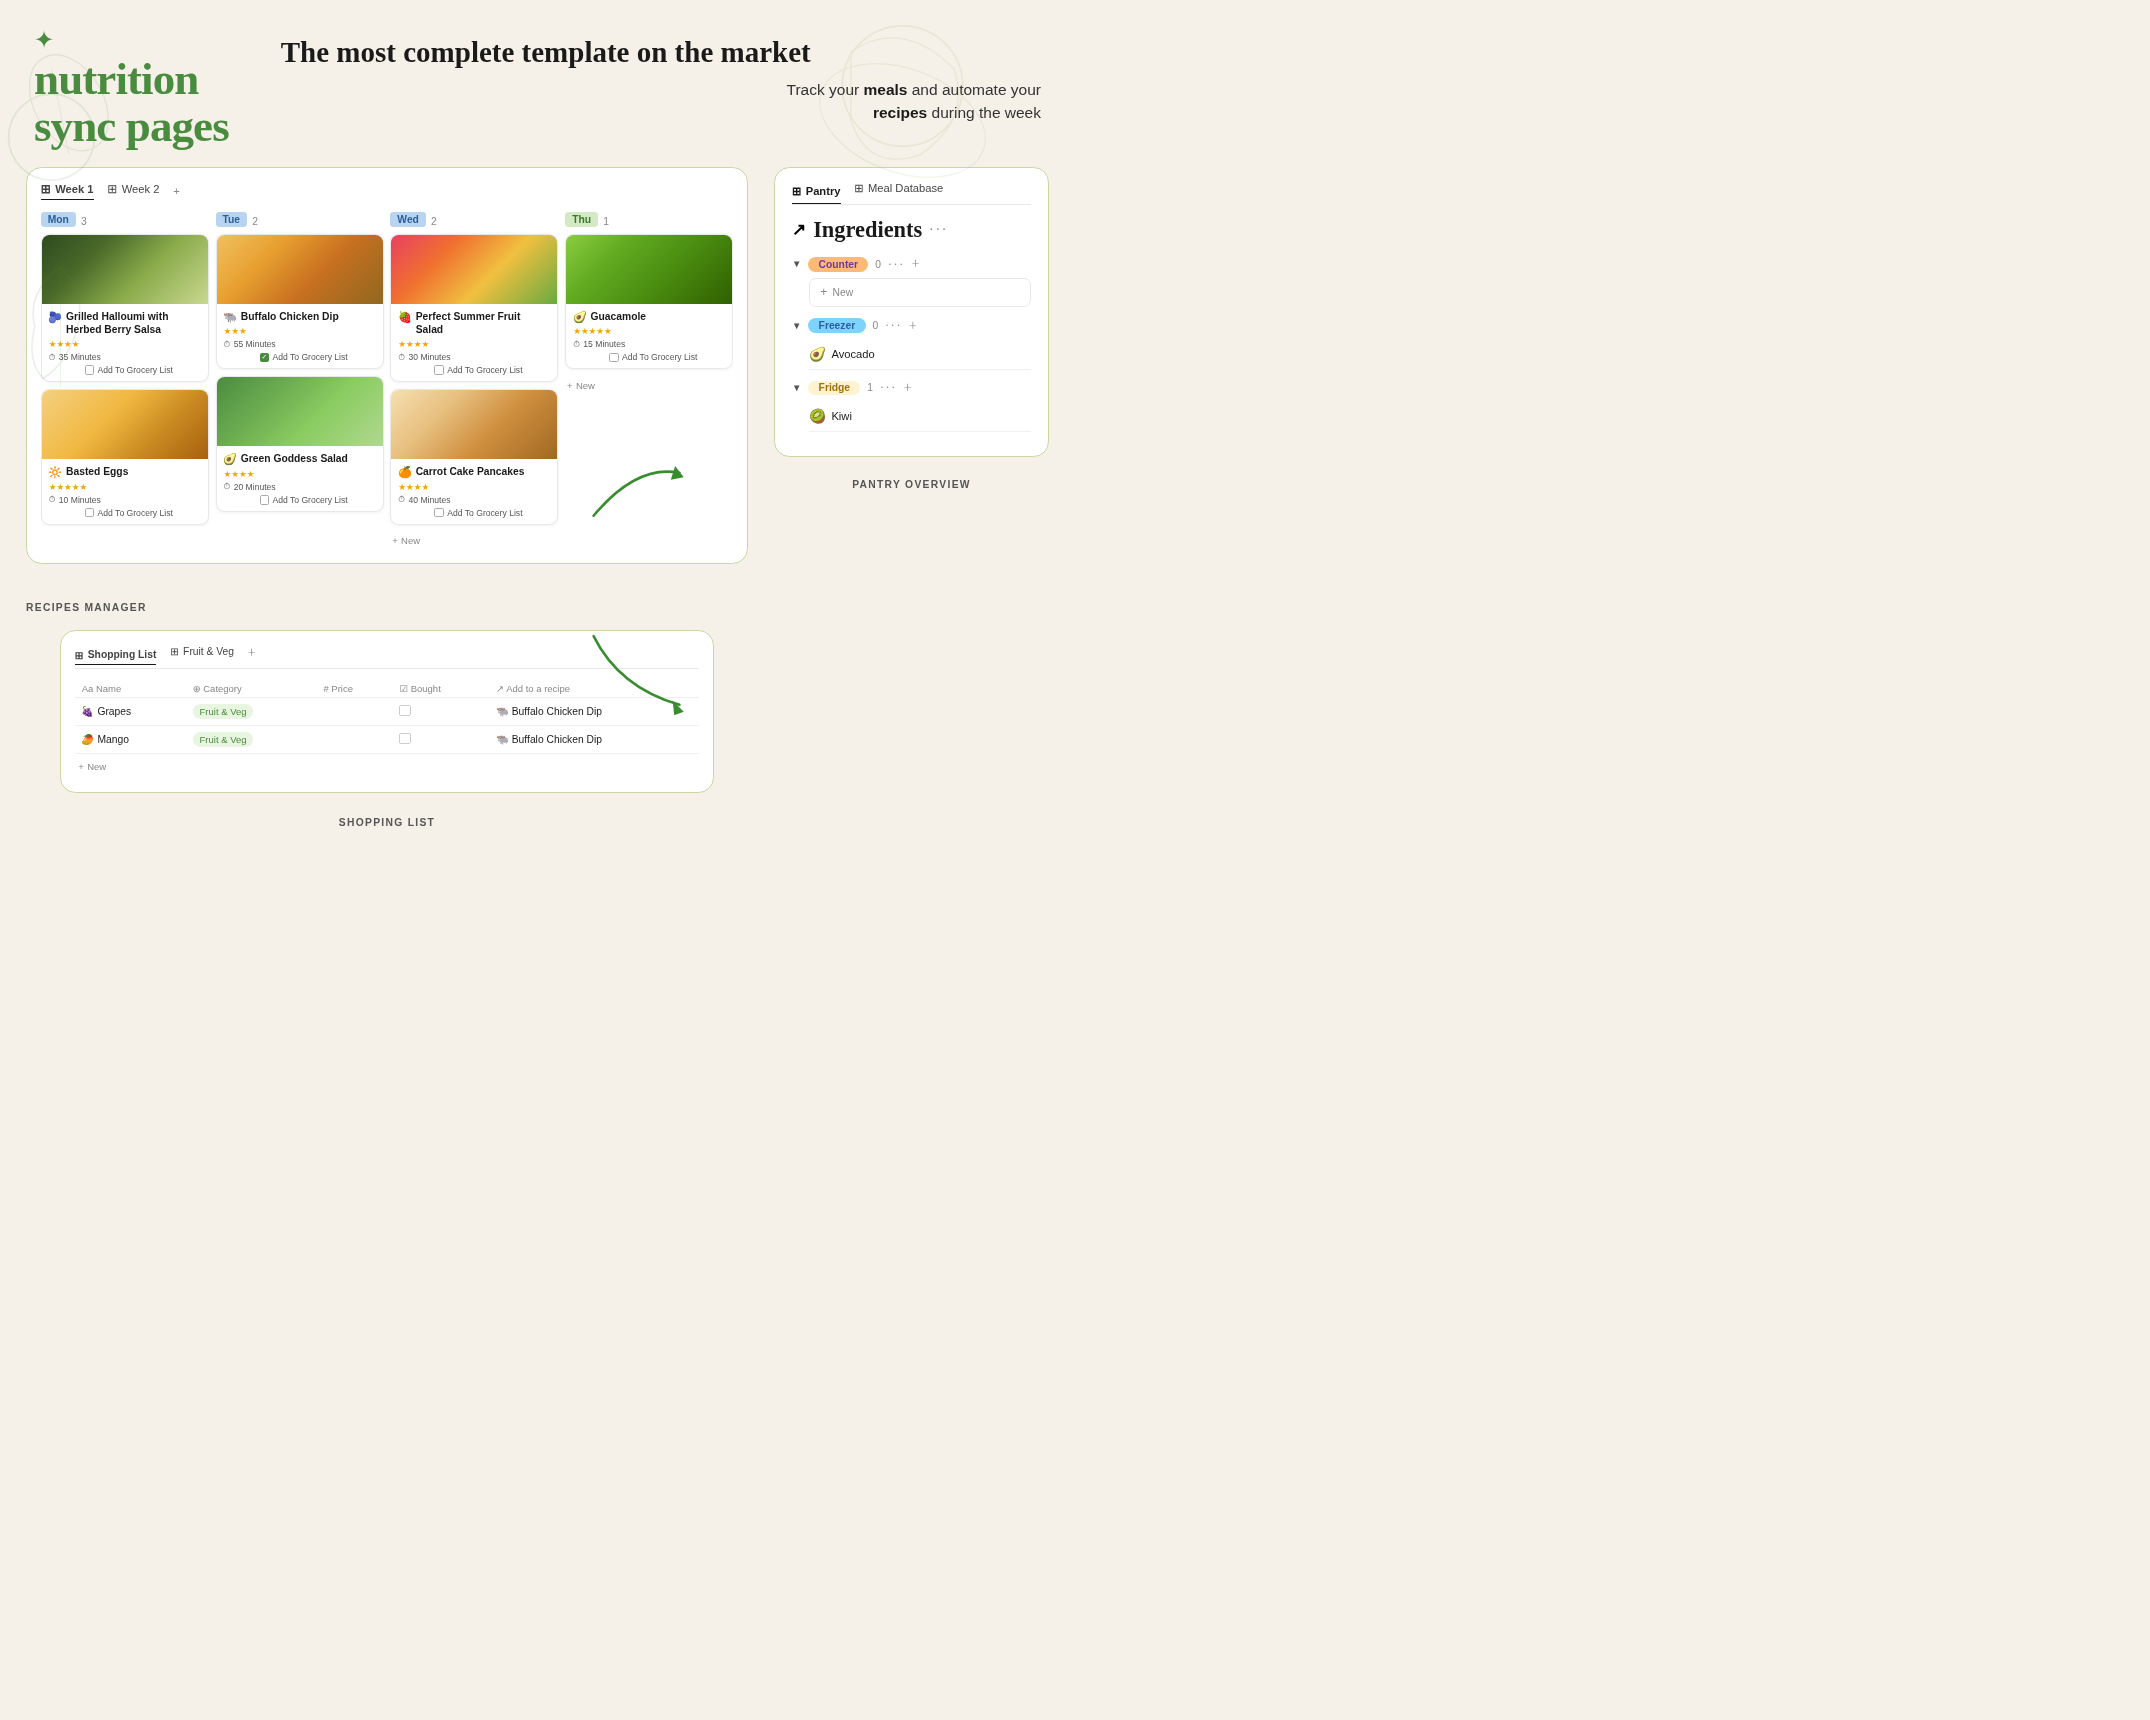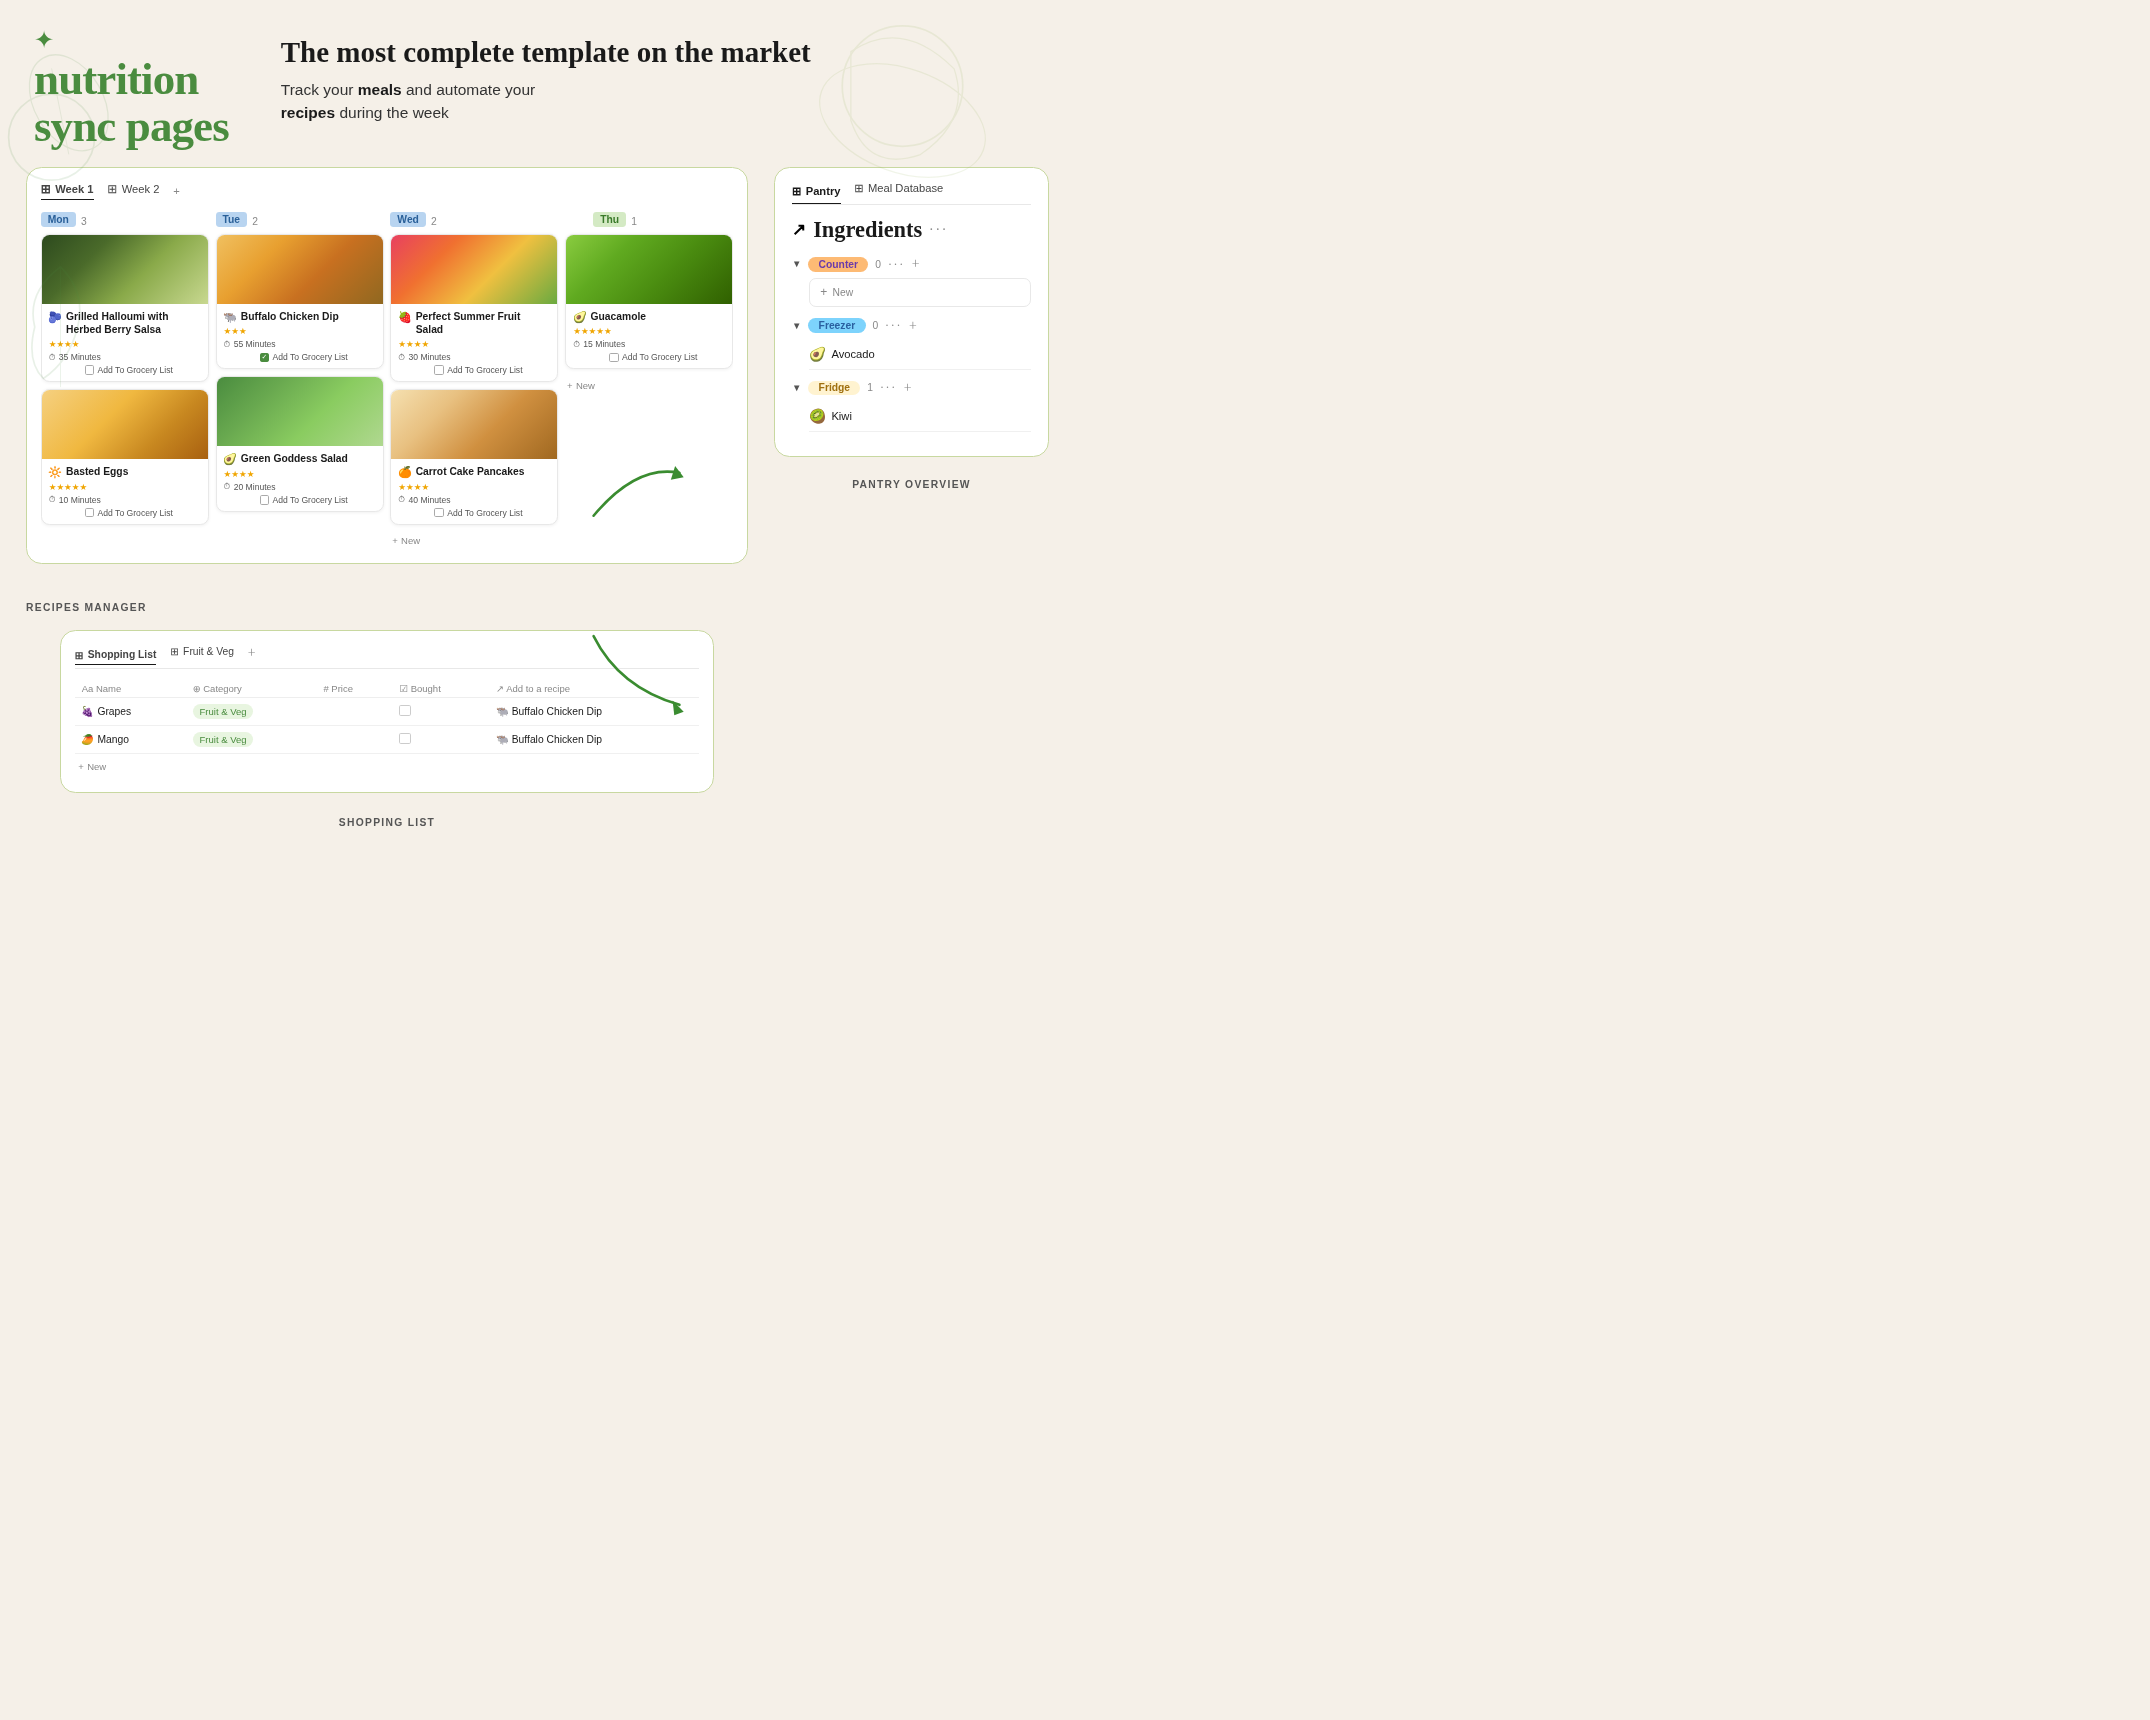--- a/index.html
+++ b/index.html
@@ -64,21 +64,21 @@
       font-weight: 700;
       color: #1a1a1a;
       line-height: 1.2;
       margin-bottom: 8.6px;
     }
     .tagline-sub {
       font-family: Arial, sans-serif;
       font-size: 15.5px;
       color: #333;
       line-height: 1.5;
-      text-align: left;
+      text-align: right;
     }
     .tagline-sub b {
       font-weight: 800;
       color: #1a1a1a;
     }
 
     
     .main-layout {
       display: flex;
       padding: 0 26px 26px 26px;
@@ -152,21 +152,20 @@
       color: #2a6099;
       font-weight: 700;
       font-size: 10.3px;
       padding: 1.7px 6.9px;
       border-radius: 3.4px;
       font-family: Arial, sans-serif;
     }
     .day-badge.green {
       background: #d4eac4;
       color: #3a7a2a;
-      margin-left: 28px;
     }
     .day-count {
       color: #888;
       font-family: Arial, sans-serif;
       font-size: 10.3px;
     }
 
     
     .recipe-card {
       background: white;

